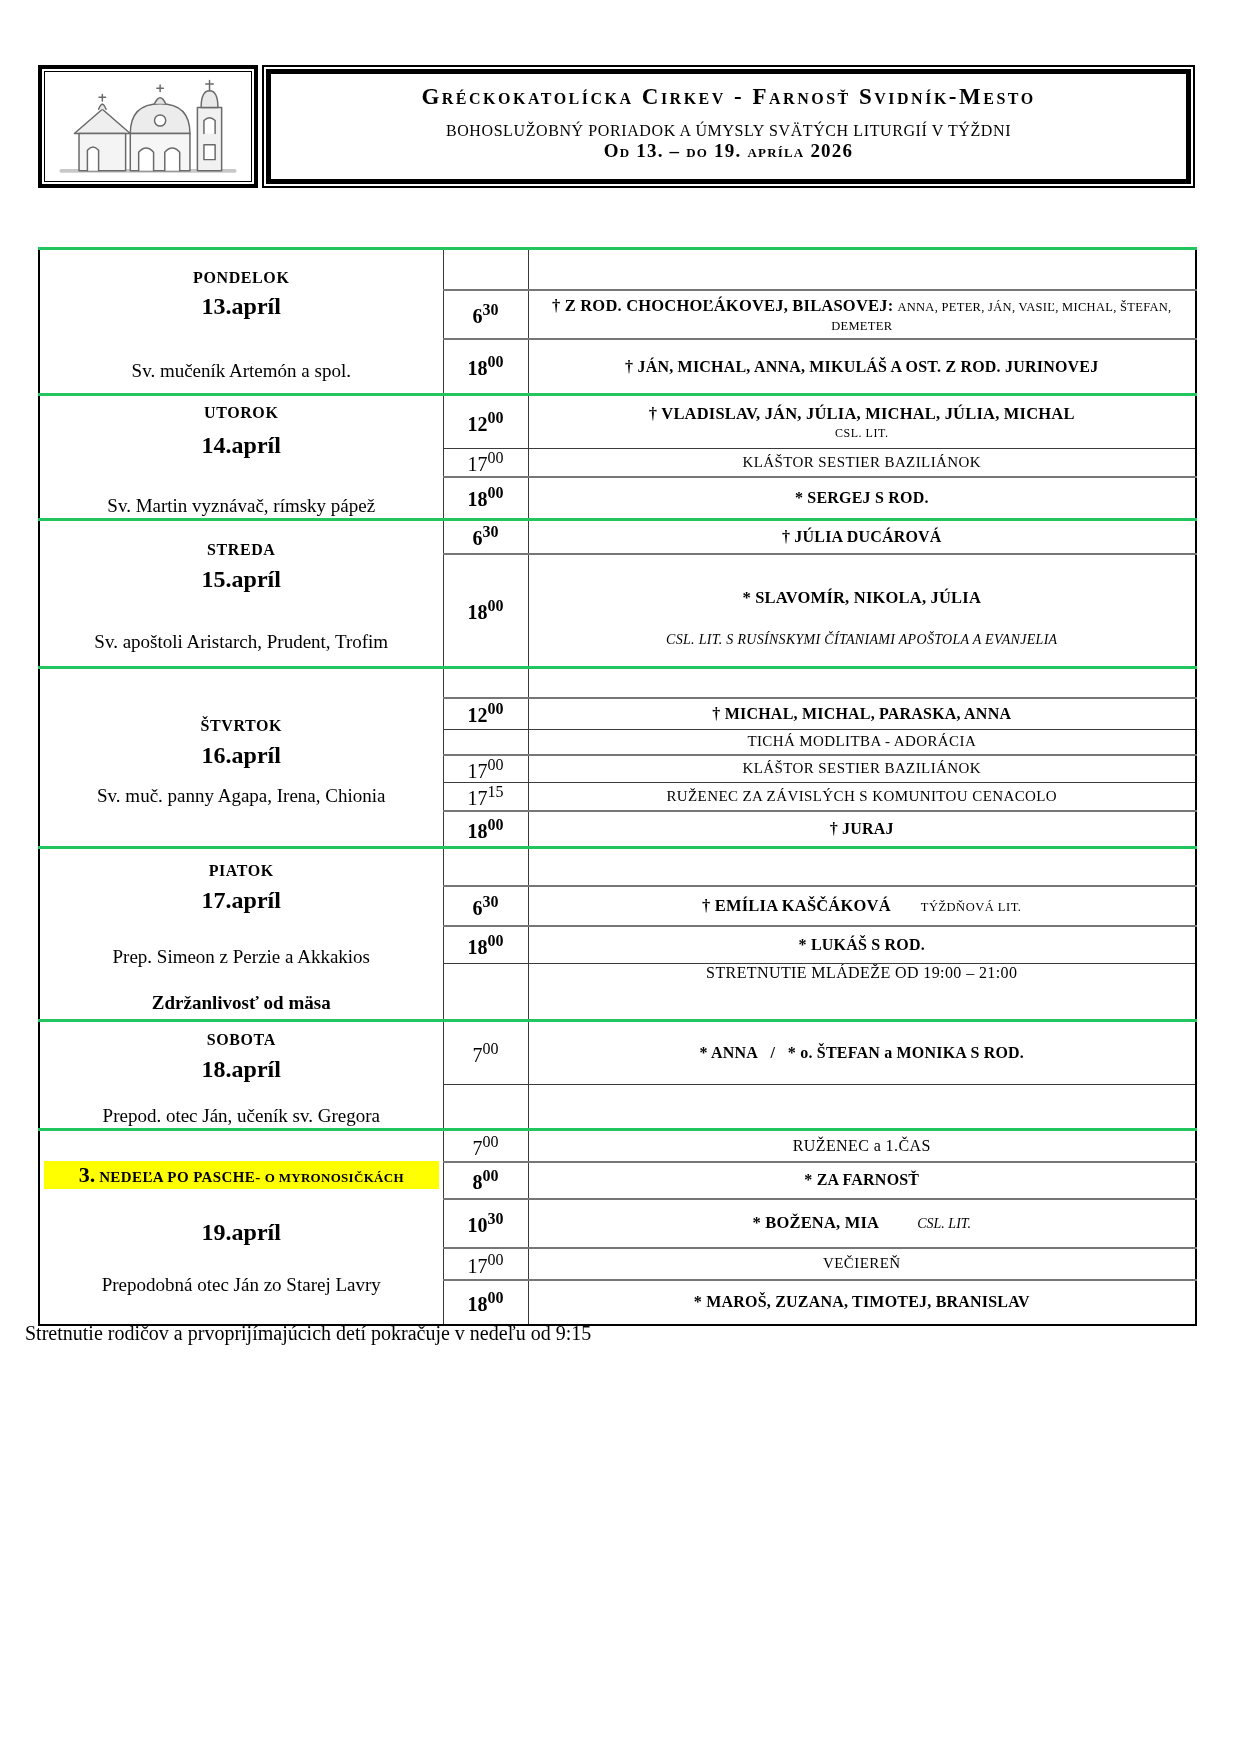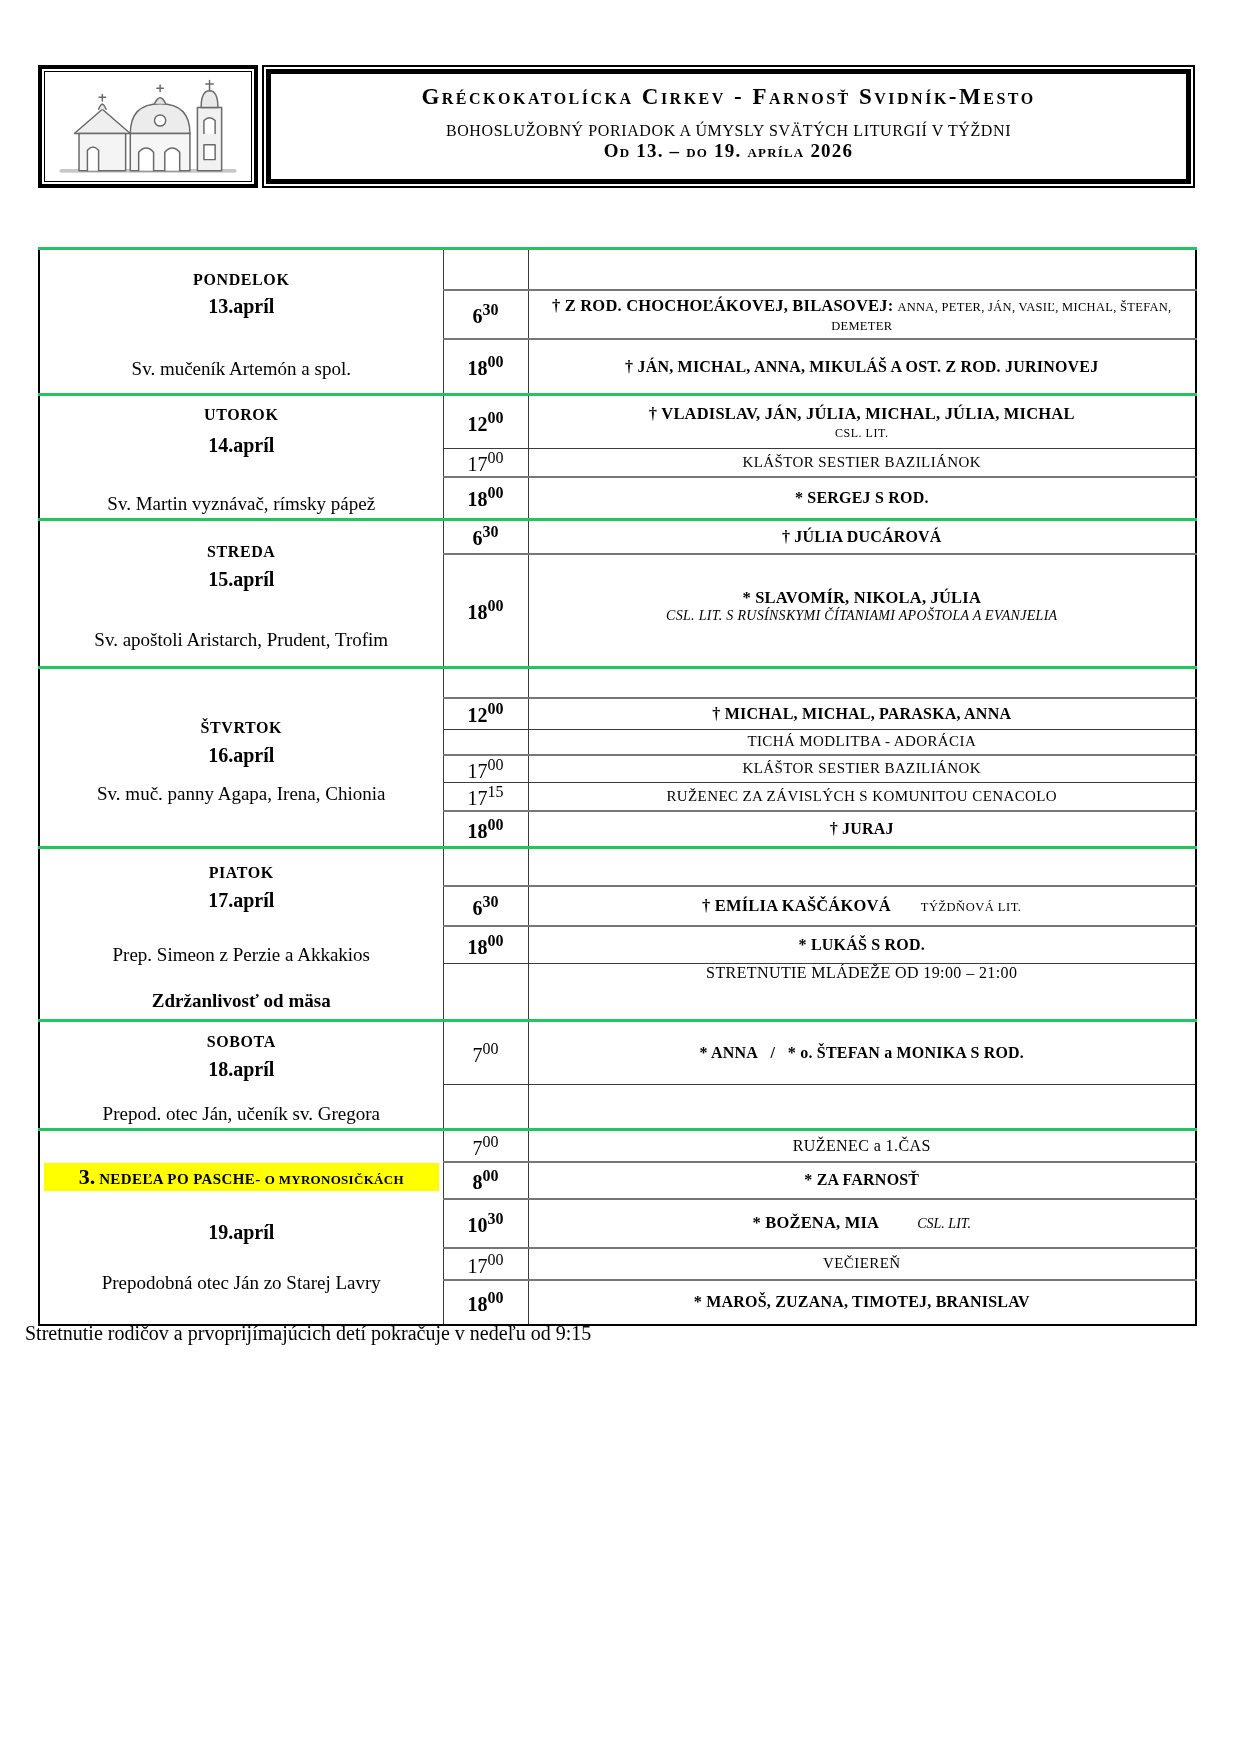--- a/index.html
+++ b/index.html
@@ -16,37 +16,37 @@
   .h2{font-size:16px;letter-spacing:0.6px;margin-top:12px;}
   .h3{font-weight:bold;font-variant:small-caps;font-size:19px;letter-spacing:1.2px;}
 
   
   table.sched{position:absolute;left:38px;top:247px;width:1159px;border-collapse:collapse;table-layout:fixed;border:2px solid #000;}
   table.sched td{border:1px solid #3a3a3a;padding:0 4px;text-align:center;vertical-align:middle;overflow:hidden;}
   tr.sec td{border-top:3px solid #22c55e;}
   tr.mt td{border-top:2px solid #767676;}
   td.day{vertical-align:top;padding:0 6px;}
   .dname{font-weight:bold;font-size:16px;letter-spacing:0.6px;}
-  .ddate{font-weight:bold;font-size:20px;}
+  .ddate{font-weight:bold;font-size:24px;}
   .dsaint{font-size:19px;}
   .dfast{font-size:19px;font-weight:bold;}
   td.t{font-size:20px;white-space:nowrap;}
   td.t.b{font-weight:bold;}
   td.t sup{font-size:16px;}
   td.i{font-size:16px;}
   .ib{font-weight:bold;font-size:16.5px;letter-spacing:0.2px;}
   .ip{font-size:16px;letter-spacing:0.4px;}
   .names{font-size:12.5px;letter-spacing:0.3px;}
   .note-caps{display:block;font-size:12px;letter-spacing:0.5px;margin-top:2px;}
   .note-italic{display:block;font-style:italic;font-size:14px;letter-spacing:0.3px;}
   .inline-note{font-size:12.5px;letter-spacing:0.5px;margin-left:30px;}
   .inline-note-it{font-style:italic;font-size:14px;margin-left:38px;}
   td.i.top{vertical-align:top;}
   td.i.wed18{vertical-align:top;padding-top:33px;}
-  td.i.wed18 .note-italic{}
+  td.i.wed18 .note-italic{margin-top:24px;}
 
   
   .sun-hdr{background:#ffff00;margin:3px 0 0 0;padding:1px 2px;font-weight:bold;white-space:nowrap;text-align:center;}
   .sh-num{font-size:22px;}
   .sh-main{font-size:15px;letter-spacing:0.4px;margin-left:4px;}
   .sh-sub{font-size:13px;letter-spacing:0.3px;margin-left:4px;}
 
   .footer{position:absolute;left:25px;top:1322px;font-size:20px;}
 </style>
 </head>

